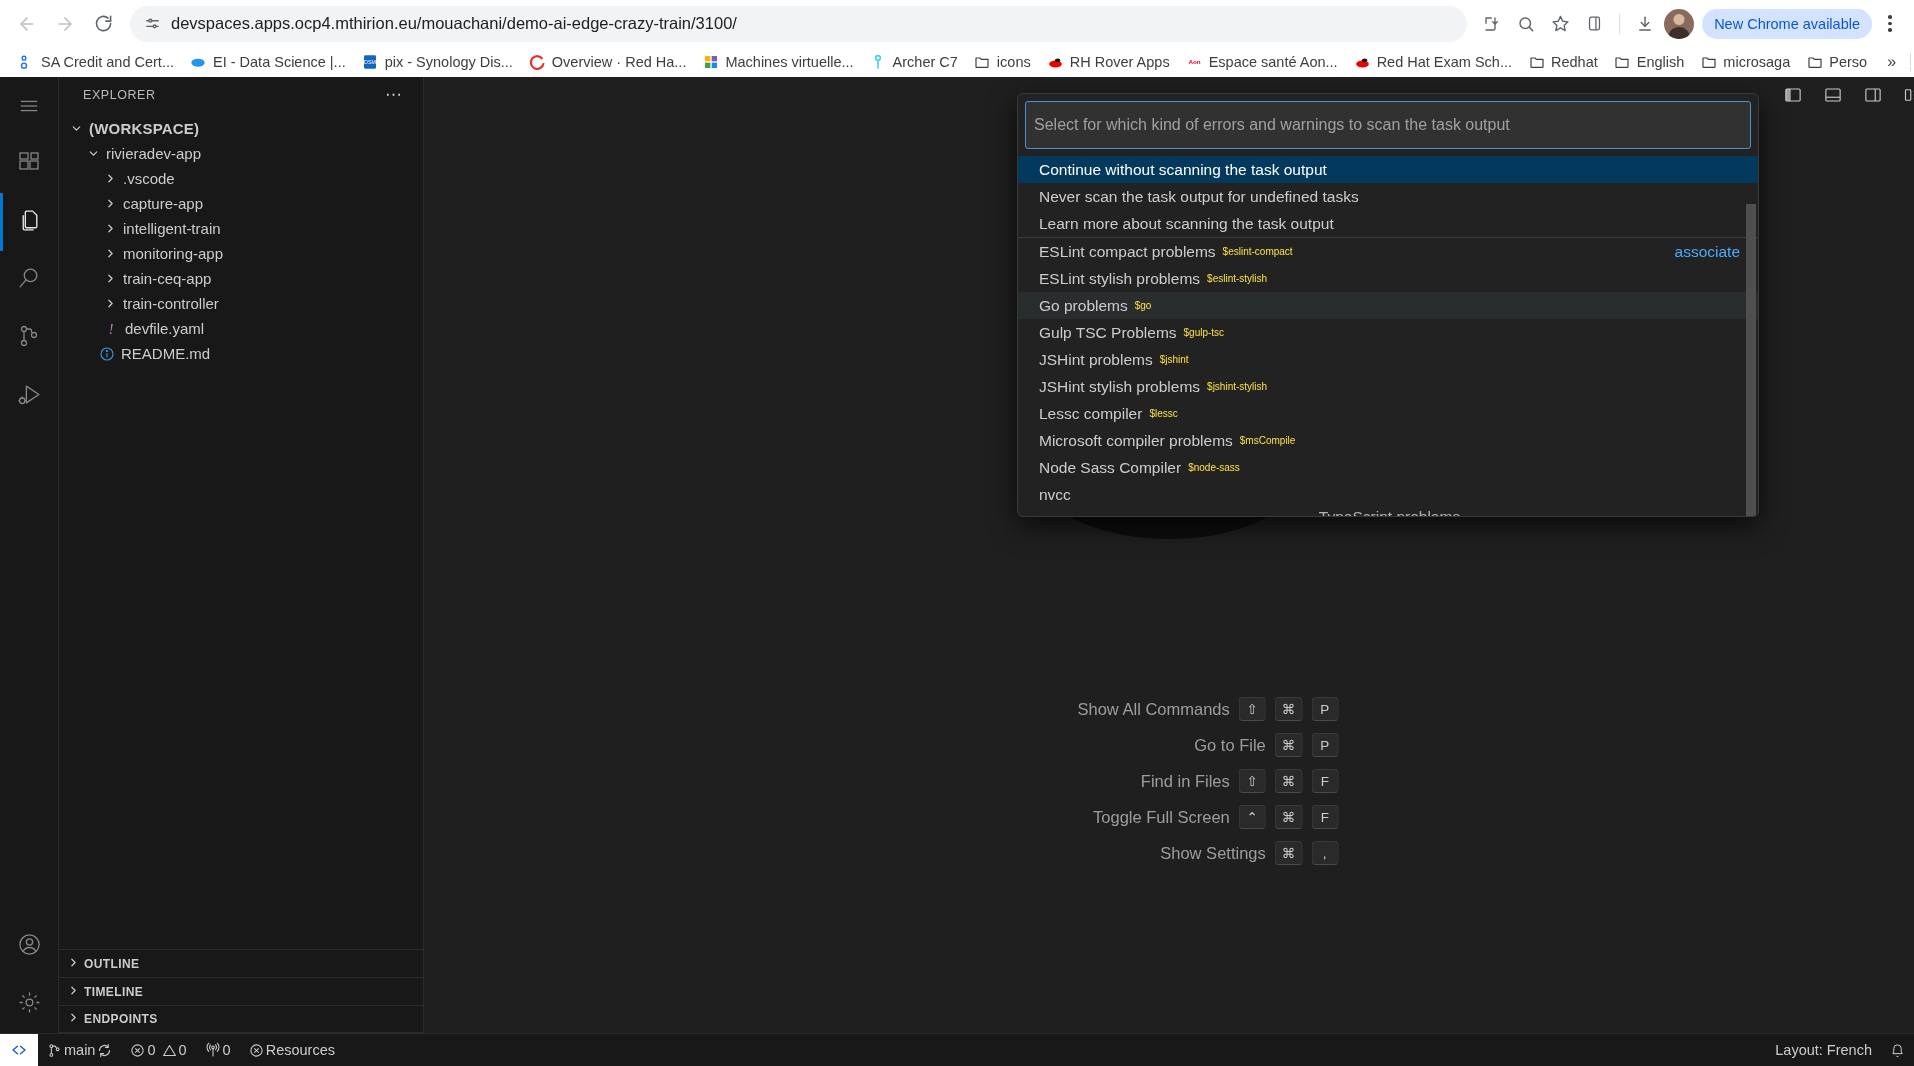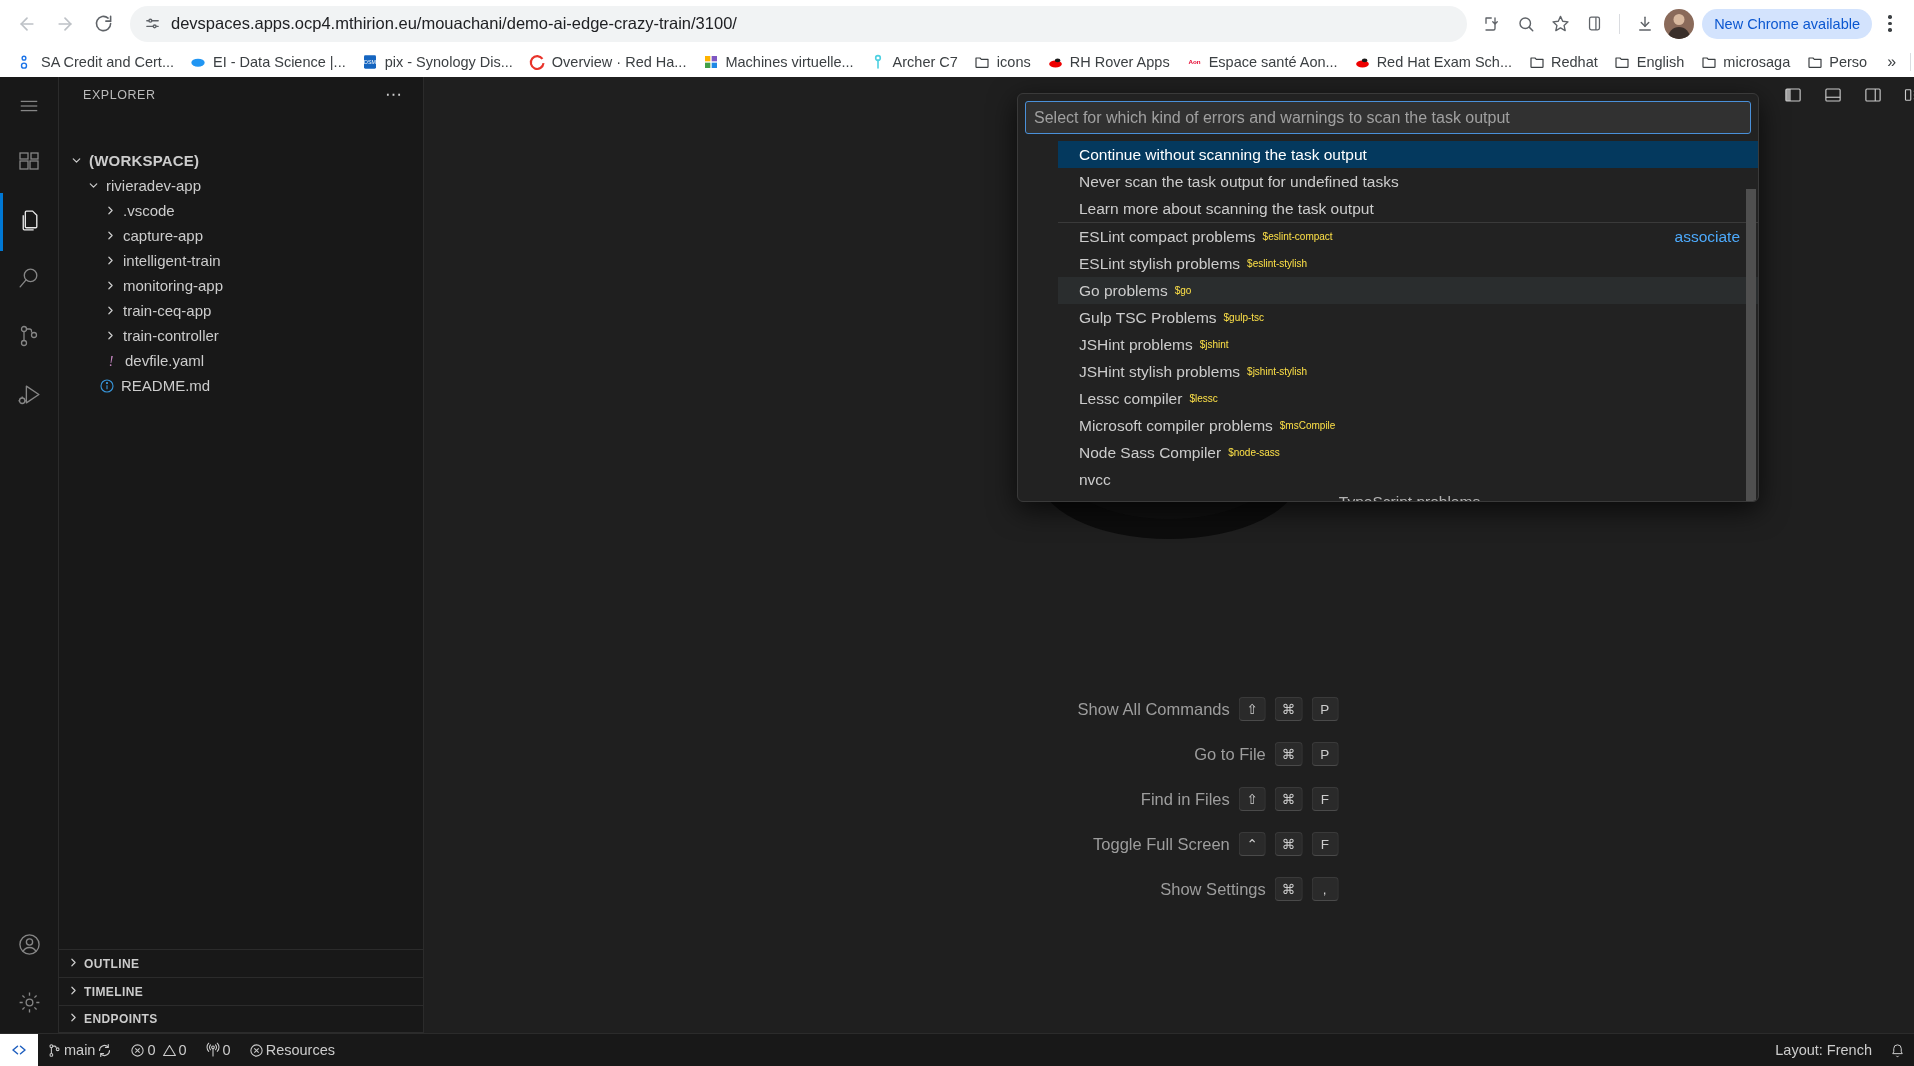--- a/index.html
+++ b/index.html
@@ -98,21 +98,21 @@
   }
   .ab-item.active { color: #e7e7e7; }
   .ab-item.active::before {
     content: ""; position: absolute; left: 0; top: 0; bottom: 0;
     width: 3px; background: #0078d4;
   }
   .ab-spacer { flex: 1; }
 
   .sidebar {
     width: 365px; background: #181818; flex: none;
-    display: flex; flex-direction: column; border-right: 1px solid #2b2b2b; gap: 32px;
+    display: flex; flex-direction: column; border-right: 1px solid #2b2b2b;
   }
   .sb-header {
     height: 35px; display: flex; align-items: center; justify-content: space-between;
     padding: 0 20px 0 24px; color: #bbbbbb; font-size: 12.5px;
     letter-spacing: .55px; font-weight: 400; text-transform: uppercase;
   }
   .sb-dots { color: #cccccc; font-size: 17px; letter-spacing: 1px; line-height: 10px; }
   .tree { flex: 1; padding-top: 4px; overflow: hidden; }
   .trow {
     height: 25px; display: flex; align-items: center; gap: 4px;
@@ -137,47 +137,47 @@
   }
   .ed-toolbar .li { width: 26px; height: 26px; display: flex; align-items: center; justify-content: center; }
 
   .watermark-logo {
     position: absolute; left: 50%; top: 330px; transform: translateX(-50%);
     width: 300px; height: 150px;
   }
 
   .shortcuts {
     position: absolute; left: 50%; top: 620px; transform: translateX(-50%);
-    display: flex; flex-direction: column; gap: 21px;
+    display: flex; flex-direction: column; gap: 12px;
   }
   .sc-row { display: flex; align-items: center; justify-content: flex-end; gap: 9px; }
   .sc-label { color: #9d9d9d; font-size: 16.5px; text-align: right; min-width: 230px; }
   .kbd {
     min-width: 27px; height: 24px; padding: 0 6px;
     background: #2a2a2a; border: 1px solid #3a3a3a; border-bottom-color: #4a4a4a;
     border-radius: 4px; color: #cccccc; font-size: 13.5px;
     display: flex; align-items: center; justify-content: center;
   }
 
   
   .quickpick {
     position: absolute; left: 593px; top: 16px; width: 742px;
     background: #222222; border: 1px solid #3a3a3a; border-radius: 6px;
     box-shadow: 0 8px 28px rgba(0,0,0,.7);
     padding: 7px 0 0 0; z-index: 50; overflow: hidden;
   }
   .qp-input-wrap { padding: 0 7px 7px 7px; }
   .qp-input {
-    width: 100%; height: 33px; background: #313131;
+    width: 100%; height: 48px; background: #313131;
     border: 1px solid #4a90d9; border-radius: 3px;
     color: #cccccc; font-size: 16px; padding: 0 8px;
     font-family: "Liberation Sans", sans-serif; outline: none;
   }
   .qp-input::placeholder { color: #a0a0a0; opacity: 1; }
-  .qp-list { position: relative; max-height: 400px; overflow: hidden; margin-left: 40px; }
+  .qp-list { position: relative; max-height: 400px; overflow: hidden; }
   .qp-row {
     height: 27px; display: flex; align-items: center;
     padding: 0 18px 0 21px; gap: 7px; color: #cccccc; font-size: 15.5px;
     white-space: nowrap;
   }
   .qp-row.selected { background: #04395e; color: #ffffff; }
   .qp-row.hovered { background: #2a2d2e; }
   .qp-row.sep-top { border-top: 1px solid #3a3a3a; height: 28px; }
   .qp-desc { color: #fde047; font-size: 10px; }
   .qp-action { margin-left: auto; color: #4daafc; font-size: 15.5px; }

